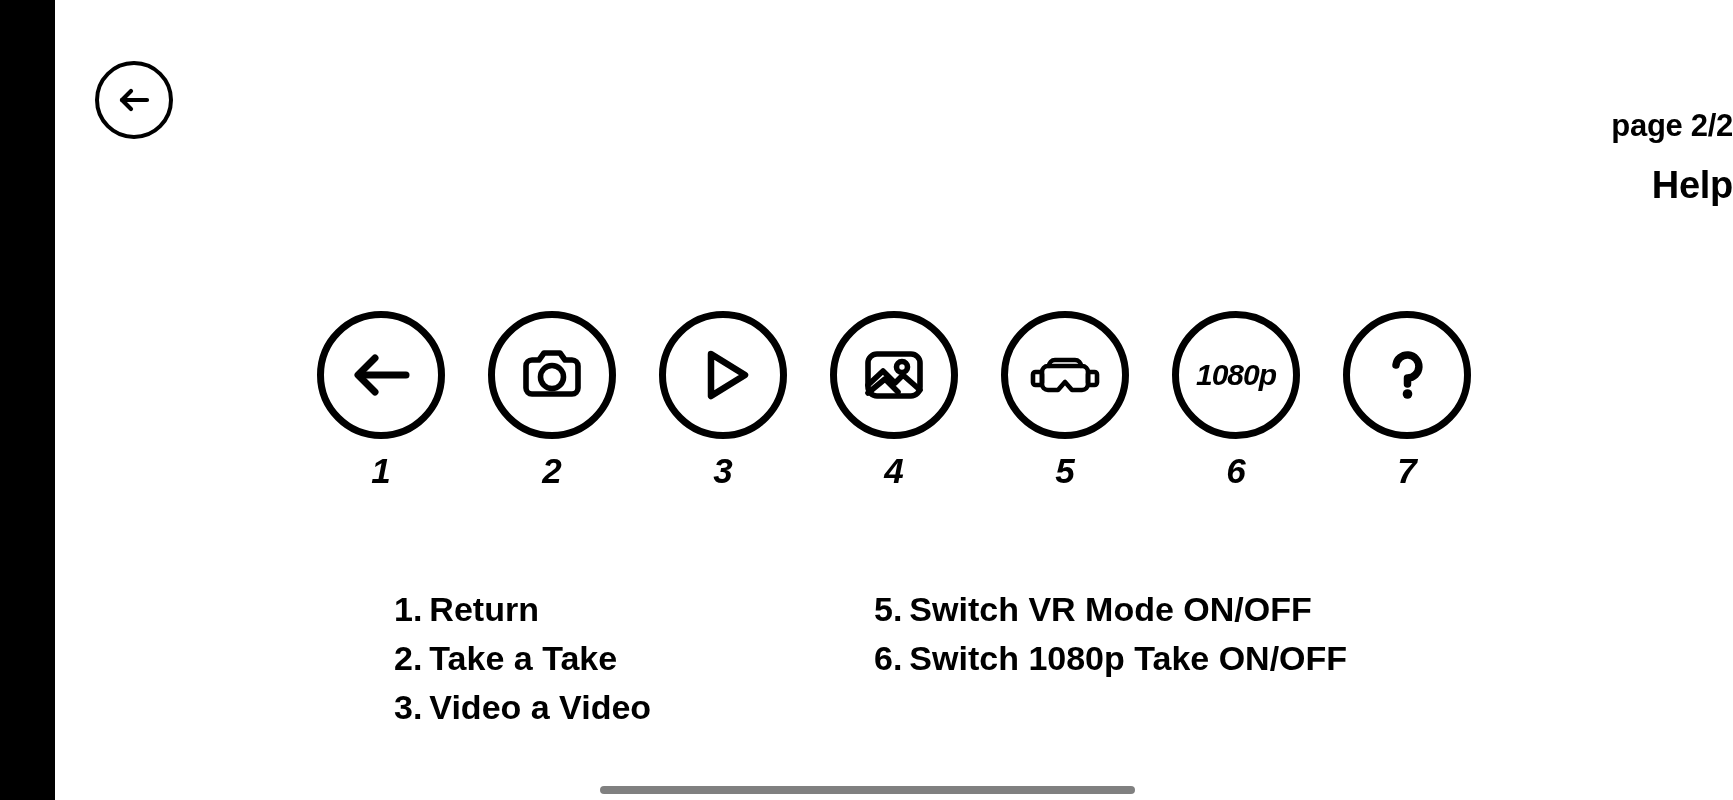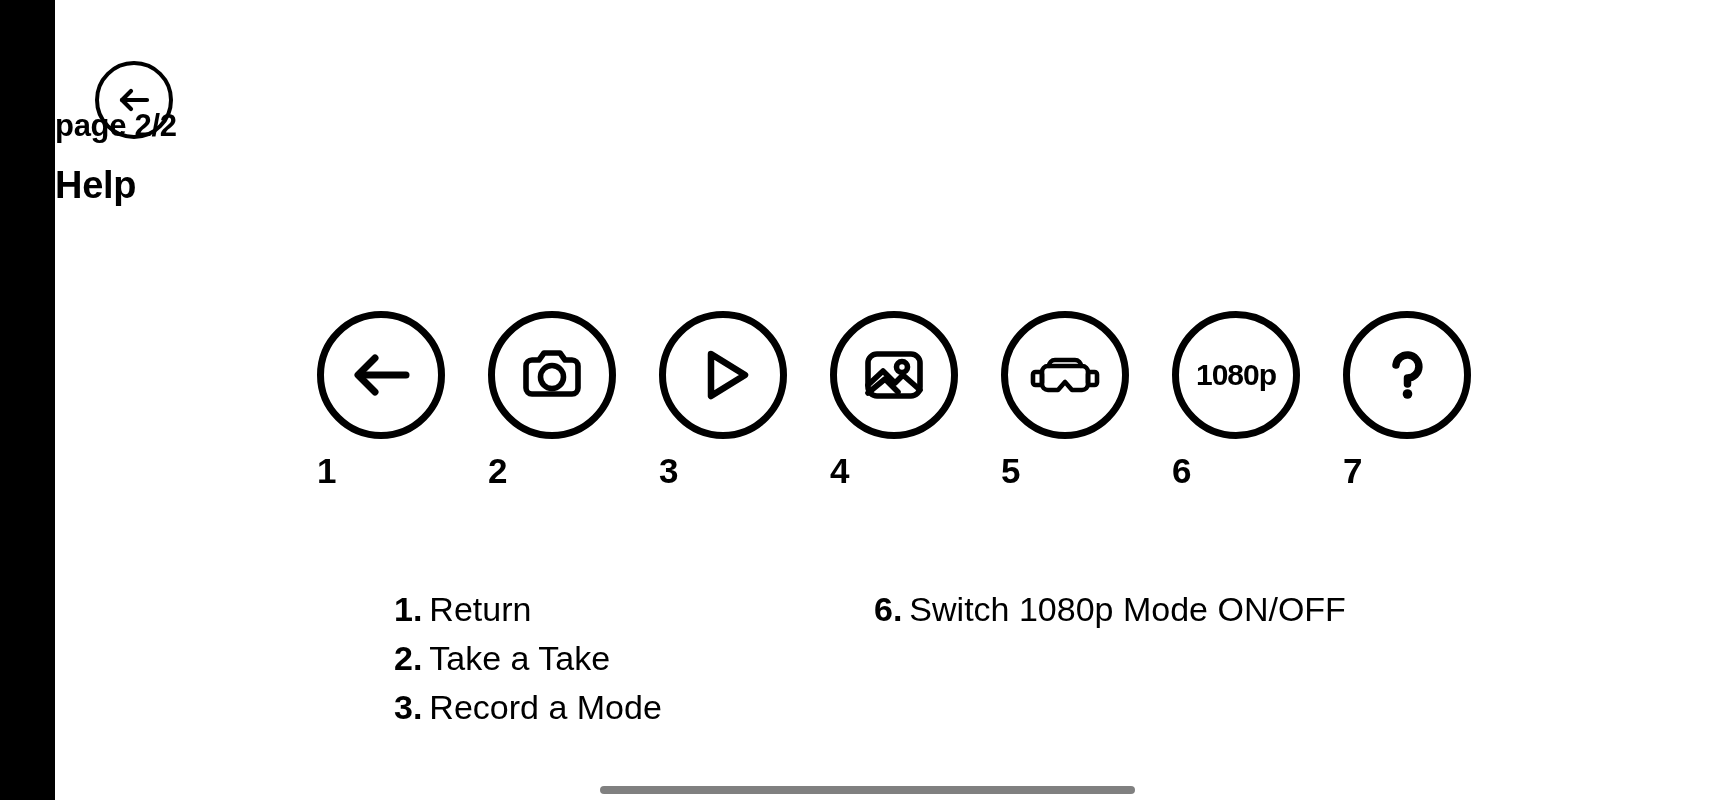--- a/index.html
+++ b/index.html
@@ -49,21 +49,21 @@
     cursor: pointer;
   }
   .back-button svg { display: block; }
 
   
   .header {
     position: absolute;
     left: 55px;
     right: 0;
     top: 110px;
-    text-align: left;
+    text-align: right;
     pointer-events: none;
   }
   .page-indicator {
     font-size: 31px;
     font-weight: bold;
     line-height: 1.0;
     letter-spacing: -0.3px;
   }
   .help-title {
     font-size: 38px;
@@ -80,21 +80,22 @@
     right: 0;
     top: 311px;
     display: flex;
     justify-content: center;
     gap: 43px;
   }
   .icon-cell {
     width: 128px;
     display: flex;
     flex-direction: column;
-    align-items: flex-start;
+    align-items: center;
+    font-style: italic;
   }
   .icon-circle {
     width: 128px;
     height: 128px;
     border: 7px solid #000;
     border-radius: 50%;
     box-sizing: border-box;
     display: flex;
     align-items: center;
     justify-content: center;
@@ -133,21 +134,21 @@
   .legend-item {
     font-size: 34px;
     line-height: 49px;
     white-space: nowrap;
   }
   .legend-item .num {
     font-weight: bold;
     margin-right: 7px;
   }
   .legend-item .txt {
-    font-weight: normal;
+    font-weight: bold;
     margin-top: 48px;
   }
 
   
   .home-indicator {
     position: absolute;
     left: 600px;
     top: 786px;
     width: 535px;
     height: 8px;
@@ -278,27 +279,30 @@
   <div class="legend">
 
     <div class="legend-col col-left">
       <div class="legend-item">
         <span class="num">1.</span><span class="txt">Return</span>
       </div>
       <div class="legend-item">
         <span class="num">2.</span><span class="txt">Take a Take</span>
       </div>
       <div class="legend-item">
-        <span class="num">3.</span><span class="txt">Record a Mode</span>
+        <span class="num">3.</span><span class="txt">Video a Video</span>
       </div>
     </div>
 
     <div class="legend-col col-right">
       <div class="legend-item">
-        <span class="num">6.</span><span class="txt">Switch 1080p Mode ON/OFF</span>
+        <span class="num">5.</span><span class="txt">Switch VR Mode ON/OFF</span>
+      </div>
+      <div class="legend-item">
+        <span class="num">6.</span><span class="txt">Switch 1080p Take ON/OFF</span>
       </div>
     </div>
 
   </div>
 
   <div class="home-indicator"></div>
 
 </div>
 
 </body></html>

